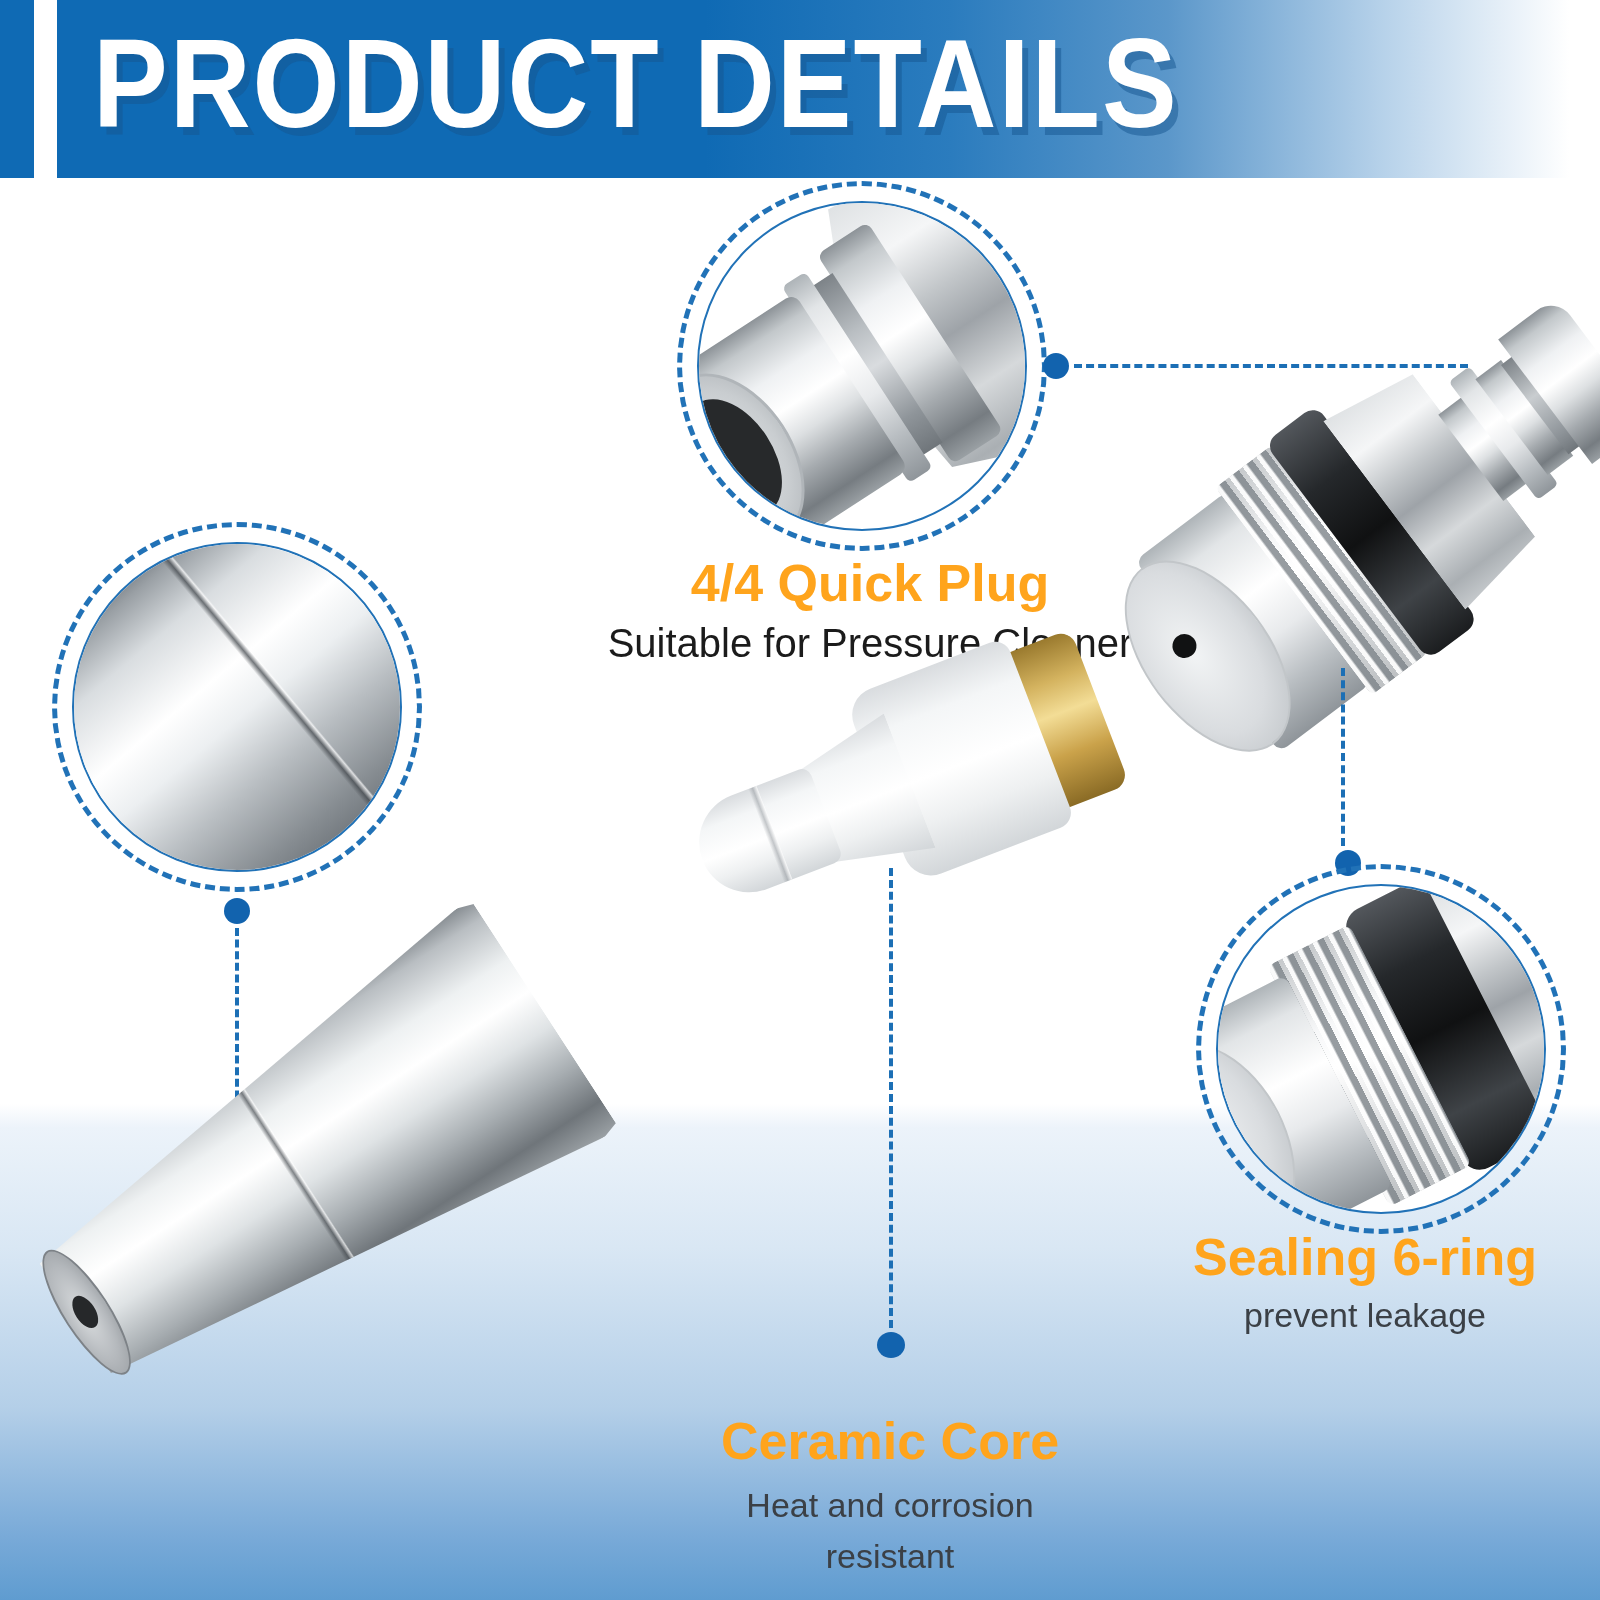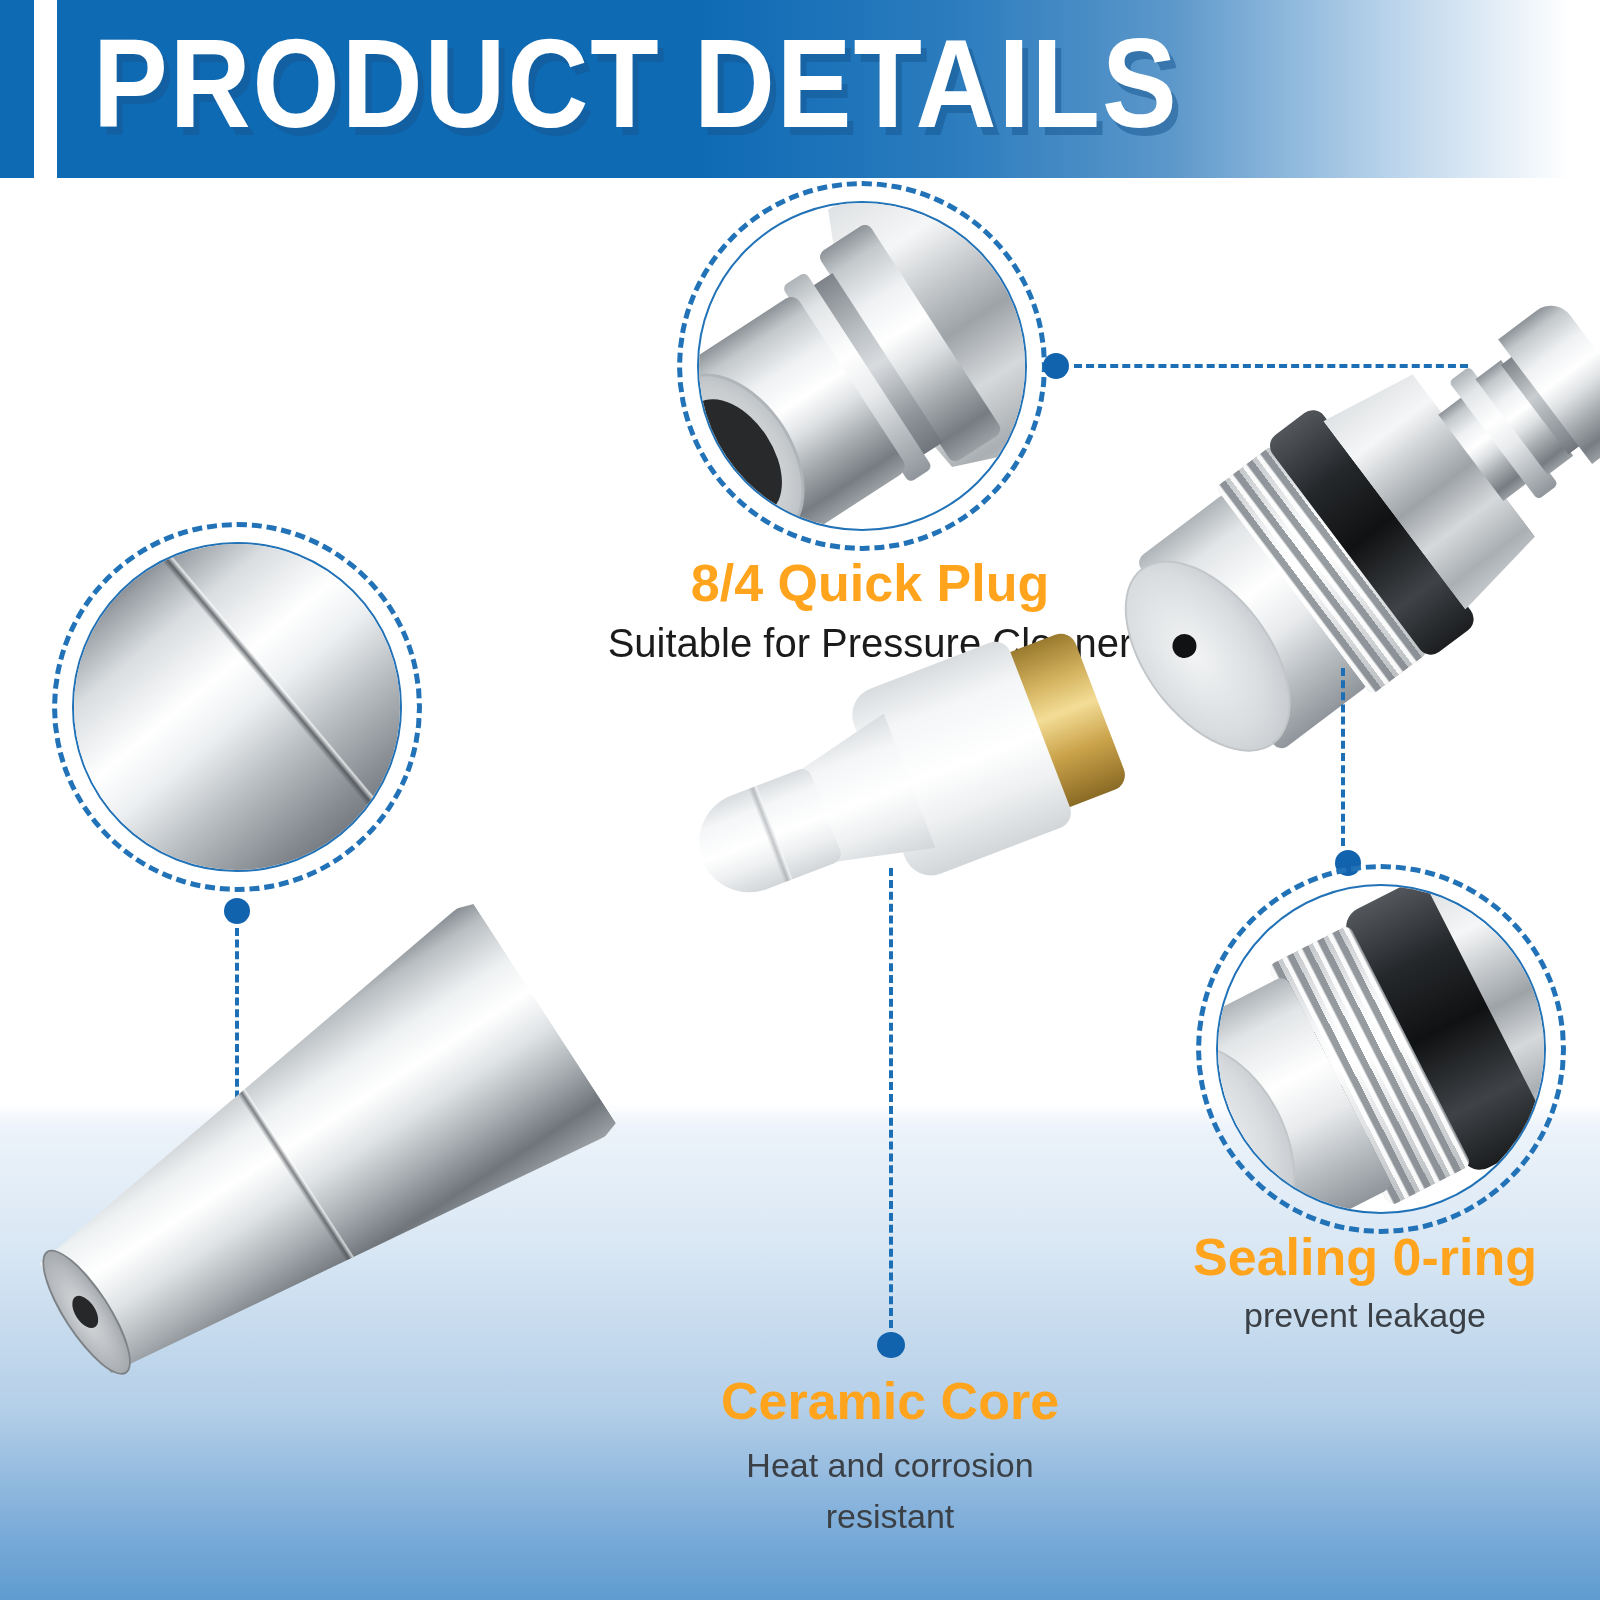--- a/index.html
+++ b/index.html
@@ -102,21 +102,21 @@
         <div class="metal-bright" style="position:absolute;left:188px;top:8px;width:28px;height:234px;border-radius:6px;"></div>
         <div class="metal" style="position:absolute;left:70px;top:20px;width:125px;height:210px;border-radius:10px;"></div>
         <div style="position:absolute;left:-6px;top:32px;width:120px;height:186px;border-radius:50%;
              background:radial-gradient(ellipse at 45% 50%,#e3e6e8 0%,#c9cdd0 60%,#a8adb1 100%);border:3px solid #b0b5b9;"></div>
         <div style="position:absolute;left:14px;top:60px;width:80px;height:130px;border-radius:50%;background:#27292b;"></div>
       </div>
     </div>
   </div>
 
   <div class="label-block" style="left:590px;top:552px;width:560px;">
-    <div class="label-orange" style="font-size:52px;">8/4 Quick Plug</div>
+    <div class="label-orange" style="font-size:52px;">4/4 Quick Plug</div>
     <div class="label-dark" style="font-size:40px;margin-top:4px;">Suitable for Pressure Cleaner</div>
   </div>
 
   <div class="dot" style="left:1043px;top:353px;"></div>
   <div class="hline" style="left:1074px;top:364px;width:394px;"></div>
 
   <div style="position:absolute;left:1130px;top:300px;width:470px;height:450px;">
     <div class="rot" style="left:-25px;top:80px;width:540px;height:300px;transform:rotate(-37deg);">
       <div class="metal-bright" style="position:absolute;left:60px;top:30px;width:115px;height:240px;border-radius:10px;"></div>
       <div class="threads" style="position:absolute;left:168px;top:20px;width:70px;height:260px;border-radius:6px;"></div>
@@ -159,23 +159,23 @@
         <div class="metal-bright" style="position:absolute;left:64px;top:26px;width:120px;height:238px;border-radius:10px;"></div>
         <div style="position:absolute;left:-24px;top:38px;width:140px;height:214px;border-radius:50%;
              background:radial-gradient(ellipse at 42% 45%,#f2f4f5 0%,#d9dcdf 55%,#b4b9bd 100%);border:2px solid #c2c6c9;">
           <div style="position:absolute;left:56px;top:52px;width:30px;height:30px;border-radius:50%;background:#111213;"></div>
         </div>
       </div>
     </div>
   </div>
 
   <div class="label-block" style="left:1130px;top:1226px;width:470px;">
-    <div class="label-orange" style="font-size:52px;">Sealing 0-ring</div>
+    <div class="label-orange" style="font-size:52px;">Sealing 6-ring</div>
     <div class="label-gray" style="margin-top:2px;">prevent leakage</div>
   </div>
 
-  <div class="label-block" style="left:640px;top:1370px;width:500px;">
+  <div class="label-block" style="left:640px;top:1410px;width:500px;">
     <div class="label-orange" style="font-size:52px;">Ceramic Core</div>
     <div class="label-gray">Heat and corrosion</div>
     <div class="label-gray" style="margin-top:0;">resistant</div>
   </div>
 
 </div>
 
 </body></html>

